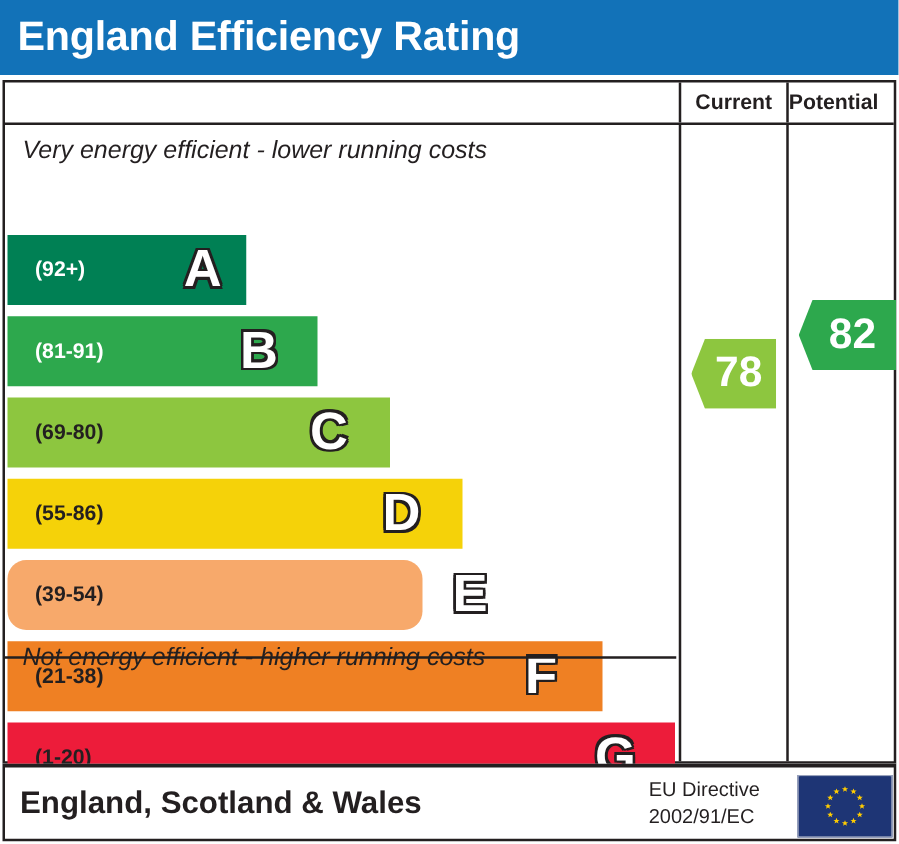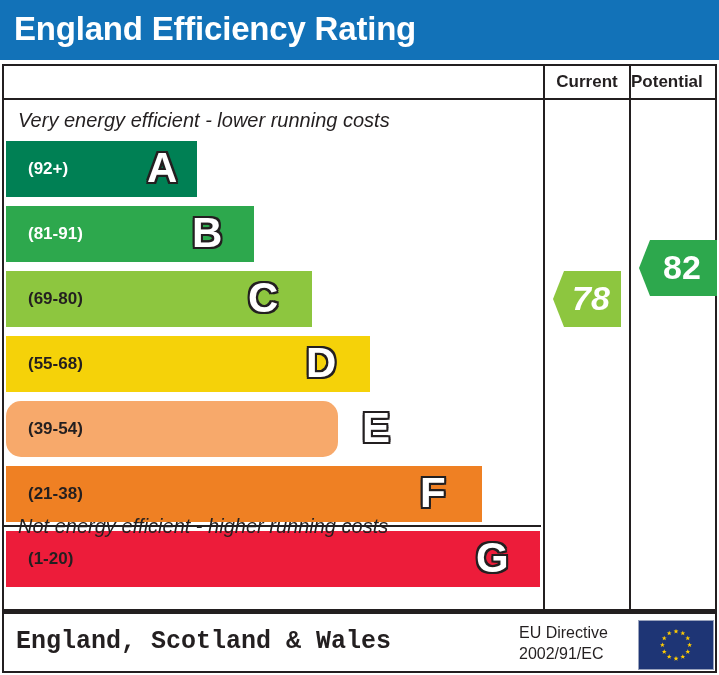--- a/index.html
+++ b/index.html
@@ -117,20 +117,21 @@
     position: absolute;
     left: 0;
     top: 0;
     width: 537px;
     height: 100%;
   }
   .band {
     position: absolute;
     left: 2px;
     height: 56px;
+    margin-top: 47px;
   }
   .band-range {
     position: absolute;
     left: 22px;
     top: 0;
     height: 56px;
     line-height: 56px;
     font-size: 17px;
     font-weight: bold;
     color: #ffffff;
@@ -190,21 +191,20 @@
   }
   .footer-region {
     position: absolute;
     left: 12px;
     top: 10px;
     font-size: 25px;
     font-weight: bold;
     color: #231f20;
     line-height: 36px;
     white-space: nowrap;
-    font-family: Liberation Mono, monospace;
   }
   .footer-directive {
     position: absolute;
     left: 515px;
     top: 8px;
     font-size: 16px;
     color: #231f20;
     line-height: 21px;
     text-align: left;
     white-space: nowrap;
@@ -253,21 +253,21 @@
         <span class="band-range">(81-91)</span>
         <span class="band-letter" style="left:186px;">B</span>
       </div>
 
       <div class="band" style="top:205px;width:306px;background:#8DC63F;">
         <span class="band-range dark">(69-80)</span>
         <span class="band-letter" style="left:242px;">C</span>
       </div>
 
       <div class="band" style="top:270px;width:364px;background:#F5D209;">
-        <span class="band-range dark">(55-68)</span>
+        <span class="band-range dark">(55-86)</span>
         <span class="band-letter" style="left:300px;">D</span>
       </div>
 
       <div class="band" style="top:335px;width:332px;background:#F7A96B;border-radius:15px;">
         <span class="band-range dark">(39-54)</span>
         <span class="band-letter" style="left:356px;">E</span>
       </div>
 
       <div class="band" style="top:400px;width:476px;background:#EF8023;">
         <span class="band-range dark">(21-38)</span>
@@ -278,21 +278,21 @@
         <span class="band-range dark">(1-20)</span>
         <span class="band-letter" style="left:470px;">G</span>
       </div>
 
     </div>
 
     <div class="cap-sep"></div>
 
     <div class="caption caption-bottom">Not energy efficient - higher running costs</div>
 
-    <div class="rating" style="left:549px;top:205px;width:68px;background:#8DC63F;font-style:italic;">
+    <div class="rating" style="left:549px;top:205px;width:68px;background:#8DC63F;">
       <span class="rating-value">78</span>
     </div>
 
     <div class="rating" style="left:635px;top:174px;width:78px;background:#2DA84D;">
       <span class="rating-value">82</span>
     </div>
 
   </div>
 
   <div class="footer">

